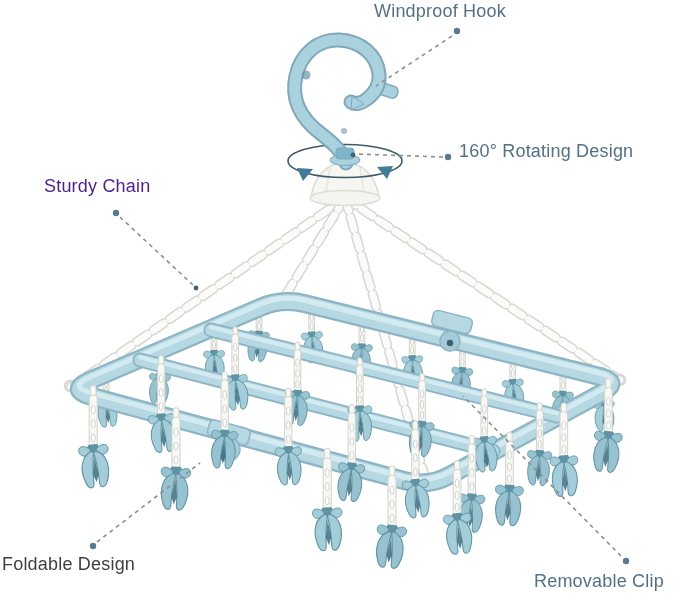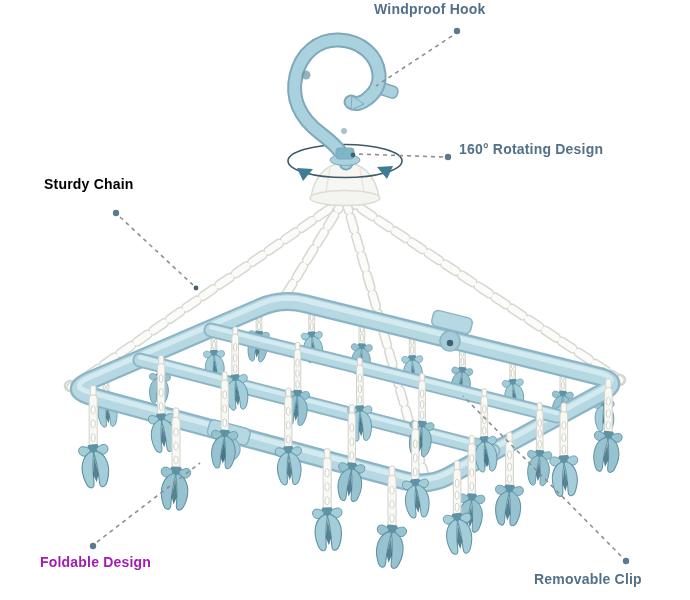--- a/index.html
+++ b/index.html
@@ -2,21 +2,21 @@
 <html><head>
 <meta charset="utf-8">
 <style>
   html,body{margin:0;padding:0;}
   body{
     width:690px;height:600px;background:#ffffff;overflow:hidden;position:relative;
     font-family:"Liberation Sans",sans-serif;
   }
   .stage{position:absolute;left:0;top:0;width:690px;height:600px;}
   .callout{
-    position:absolute;font-size:14px;font-weight:700;letter-spacing:.2px;
+    position:absolute;font-size:18px;font-weight:400;letter-spacing:.2px;
     white-space:nowrap;color:#527189;
   }
   #label-windproof{left:374px;top:1px;}
   #label-rotating{left:459px;top:141px;}
   #label-sturdy{left:44px;top:176px;}
   #label-foldable{left:2px;top:554px;}
   #label-removable{left:534px;top:571px;}
 </style>
 </head>
 <body>
@@ -573,15 +573,15 @@
       <circle cx="93" cy="546" r="3.2" fill="#5a7a90"></circle>
     </g>
     <g>
       <line x1="621" y1="556" x2="463" y2="396" stroke="#8f8f8f" stroke-width="1.6" stroke-dasharray="4 4"></line>
       <circle cx="626" cy="561" r="3.2" fill="#5a7a90"></circle>
     </g>
   </svg>
 
 <div id="label-windproof" class="callout" style="color: rgb(82, 113, 137);">Windproof Hook</div>
 <div id="label-rotating" class="callout" style="color: rgb(82, 113, 137);">160° Rotating Design</div>
-<div id="label-sturdy" class="callout" style="color: #000000;">Sturdy Chain</div>
-<div id="label-foldable" class="callout" style="color: #a21caf; margin-left: 38px;">Foldable Design</div>
+<div id="label-sturdy" class="callout" style="color: #4c1d95;">Sturdy Chain</div>
+<div id="label-foldable" class="callout" style="color: #404040;">Foldable Design</div>
 <div id="label-removable" class="callout" style="color: rgb(82, 113, 137);">Removable Clip</div>
 
 </body></html>

